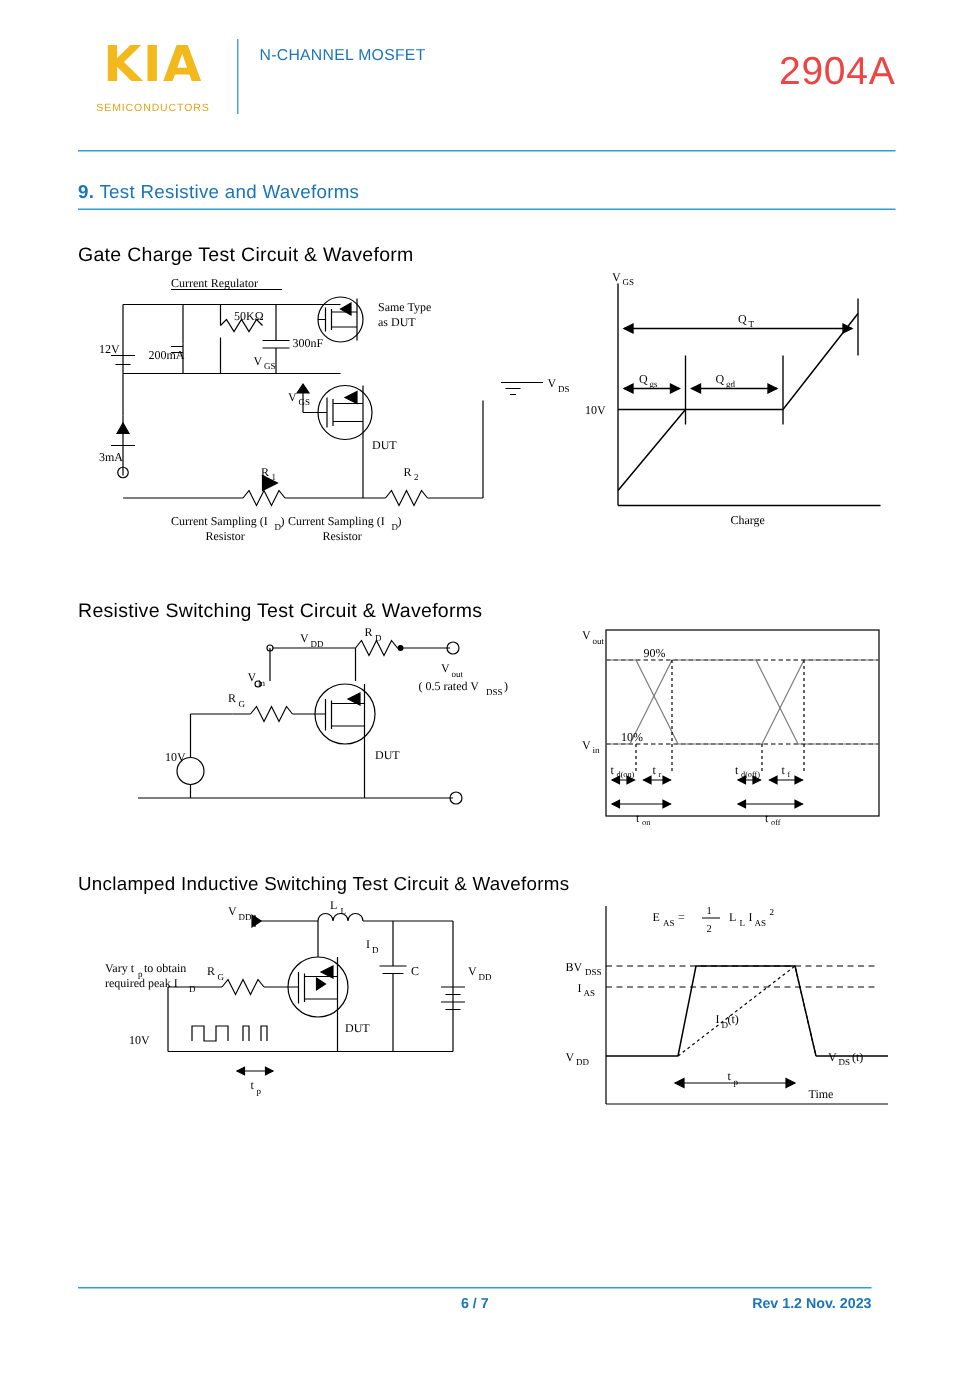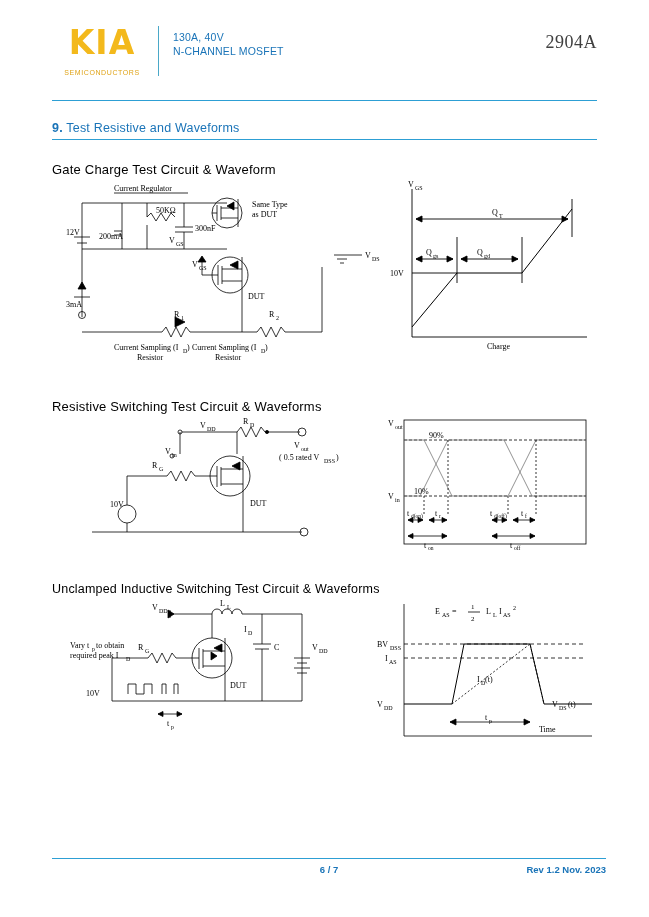--- a/index.html
+++ b/index.html
@@ -56,23 +56,23 @@
     flex: 1;
     padding-top: 4px;
   }
   .header-mid div {
     color: #1a74b8;
     font-size: 10.5px;
     line-height: 14px;
     letter-spacing: 0.2px;
   }
   .part-number {
-    color: #404040;
-    font-size: 18px;
-    font-family: Liberation Serif, serif;
+    color: #ef4444;
+    font-size: 26px;
+    font-family: Liberation Sans, sans-serif;
     padding-top: 6px;
     letter-spacing: 0.5px;
   }
   .header-rule {
     border-bottom: 1.5px solid #2d9fd4;
     margin-top: 2px;
   }
 
   
   .section-title {
@@ -99,21 +99,21 @@
   .figure {
     position: relative;
     width: 100%;
   }
   .figure svg { display: block; }
 
   
   .footer {
     position: absolute;
     left: 52px;
-    right: 43px;
+    right: 68px;
     bottom: 42px;
   }
   .footer-rule {
     border-bottom: 1.5px solid #2d9fd4;
     margin-bottom: 5px;
   }
   .footer-row {
     display: flex;
     justify-content: center;
     align-items: center;
@@ -134,21 +134,20 @@
 <body>
 
 <div class="page">
 
   <div class="header">
     <div class="logo-block">
       <div class="logo-kia">KIA</div>
       <div class="logo-sub">SEMICONDUCTORS</div>
     </div>
     <div class="header-mid">
-      <div>130A,  40V</div>
       <div>N-CHANNEL MOSFET</div>
     </div>
     <div class="part-number">2904A</div>
   </div>
   <div class="header-rule"></div>
 
   <div class="section-title">
     <span class="num">9.</span>
     <span>Test Resistive and Waveforms</span>
   </div>

